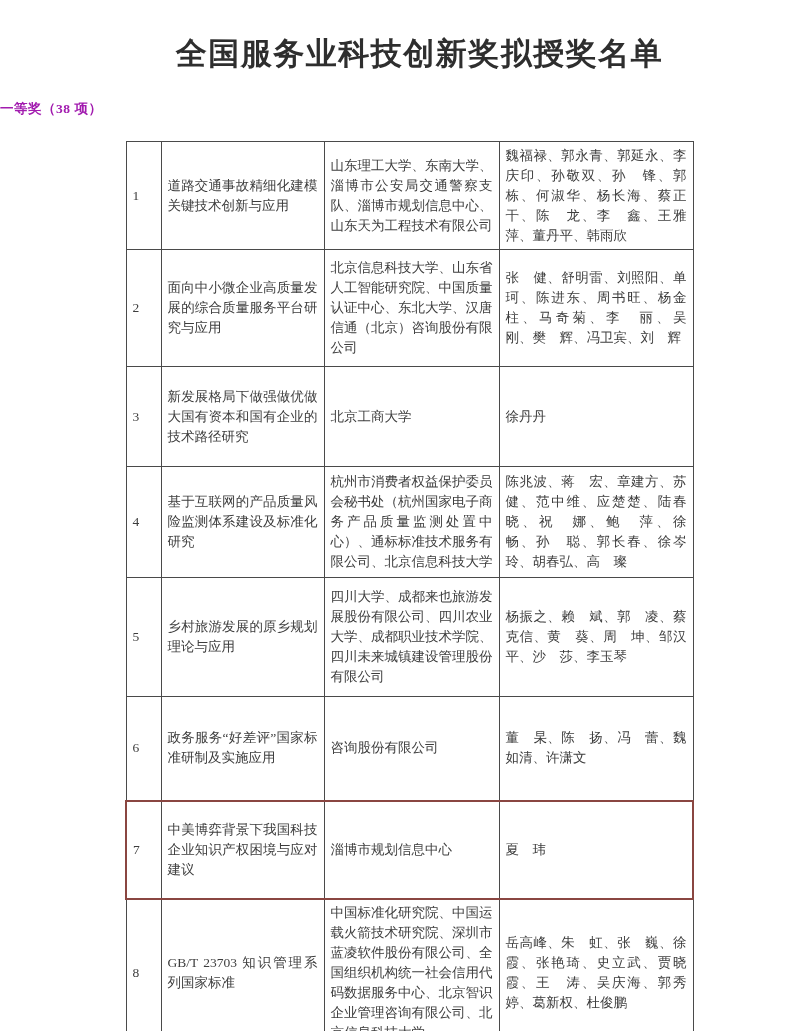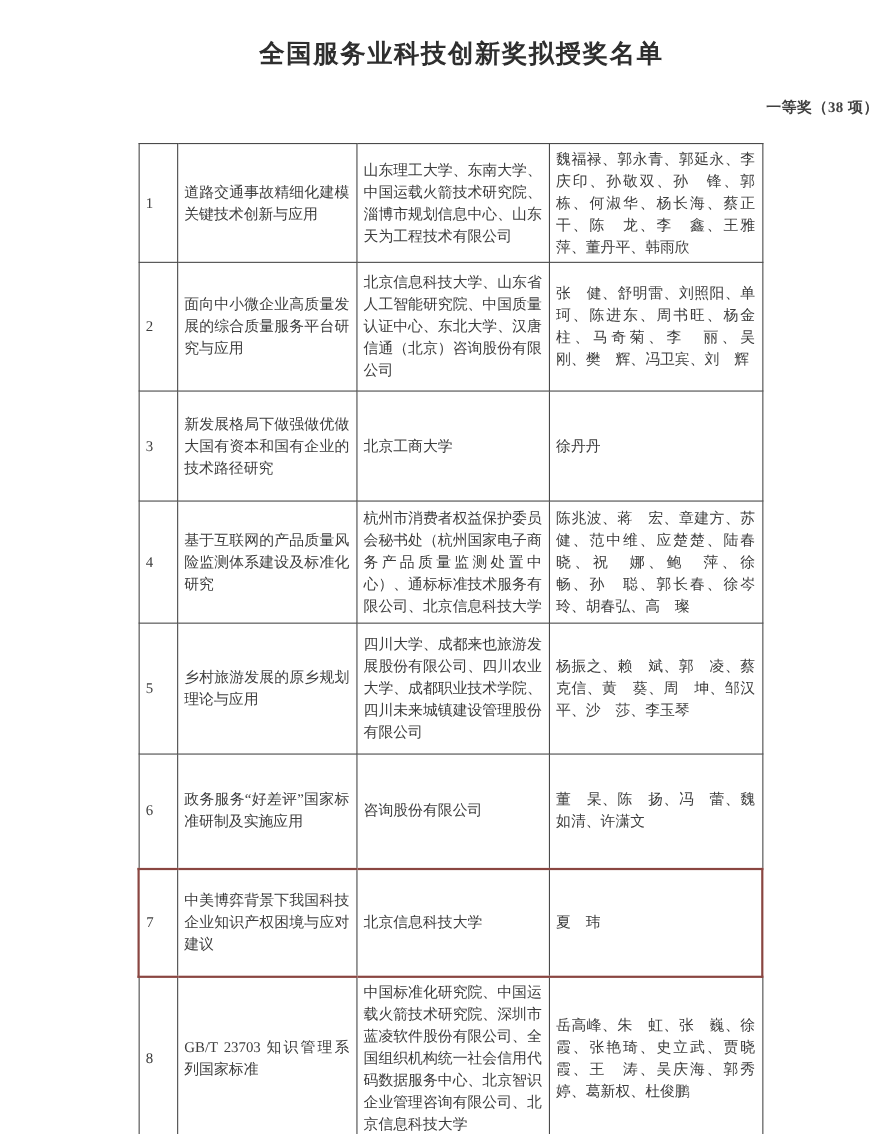--- a/index.html
+++ b/index.html
@@ -10,33 +10,33 @@
   body {
     width: 799px;
     height: 1031px;
     overflow: hidden;
     font-family: "Liberation Serif", "DejaVu Serif", serif;
     color: #3b3b3b;
   }
   .page-title {
     margin: 33px 0 0 0;
     text-align: center;
-    font-size: 23px;
+    font-size: 31px;
     font-weight: bold;
     letter-spacing: 1.5px;
     color: #2e2e2e;
     padding-left: 40px;
   }
   .page-subtitle {
     margin-top: 25px;
-    text-align: right;
+    text-align: left;
     font-size: 13.5px;
     font-weight: bold;
     letter-spacing: 0.5px;
-    color: #404040;
+    color: #a21caf;
   }
   table.awards {
     border-collapse: collapse;
     table-layout: fixed;
     width: 567px;
     margin: 23px 0 0 125px;
   }
   table.awards td {
     border: 1px solid var(--grid, #4a4a4a);
     vertical-align: middle;
@@ -81,21 +81,21 @@
   <colgroup>
     <col style="width:35px">
     <col style="width:163px">
     <col style="width:175px">
     <col style="width:194px">
   </colgroup>
   <tbody>
     <tr class="r0">
       <td class="c-num">1</td>
       <td class="c-proj">道路交通事故精细化建模关键技术创新与应用</td>
-      <td class="c-orgs">山东理工大学、东南大学、中国运载火箭技术研究院、淄博市规划信息中心、山东天为工程技术有限公司</td>
+      <td class="c-orgs">山东理工大学、东南大学、淄博市公安局交通警察支队、淄博市规划信息中心、山东天为工程技术有限公司</td>
       <td class="c-people">魏福禄、郭永青、郭延永、李庆印、孙敬双、孙　锋、郭　栋、何淑华、杨长海、蔡正干、陈　龙、李　鑫、王雅萍、董丹平、韩雨欣</td>
     </tr>
     <tr class="r1">
       <td class="c-num">2</td>
       <td class="c-proj">面向中小微企业高质量发展的综合质量服务平台研究与应用</td>
       <td class="c-orgs">北京信息科技大学、山东省人工智能研究院、中国质量认证中心、东北大学、汉唐信通（北京）咨询股份有限公司</td>
       <td class="c-people">张　健、舒明雷、刘照阳、单　珂、陈进东、周书旺、杨金柱、马奇菊、李　丽、吴　刚、樊　辉、冯卫宾、刘　辉</td>
     </tr>
     <tr class="r2">
       <td class="c-num">3</td>
@@ -117,21 +117,21 @@
     </tr>
     <tr class="r5">
       <td class="c-num">6</td>
       <td class="c-proj">政务服务“好差评”国家标准研制及实施应用</td>
       <td class="c-orgs">咨询股份有限公司</td>
       <td class="c-people">董　杲、陈　扬、冯　蕾、魏如清、许潇文</td>
     </tr>
     <tr class="r6 highlight">
       <td class="c-num">7</td>
       <td class="c-proj">中美博弈背景下我国科技企业知识产权困境与应对建议</td>
-      <td class="c-orgs">北京信息科技大学</td>
+      <td class="c-orgs">淄博市规划信息中心</td>
       <td class="c-people">夏　玮</td>
     </tr>
     <tr class="r7">
       <td class="c-num">8</td>
       <td class="c-proj">GB/T 23703 知识管理系列国家标准</td>
       <td class="c-orgs">中国标准化研究院、中国运载火箭技术研究院、深圳市蓝凌软件股份有限公司、全国组织机构统一社会信用代码数据服务中心、北京智识企业管理咨询有限公司、北京信息科技大学</td>
       <td class="c-people">岳高峰、朱　虹、张　巍、徐　霞、张艳琦、史立武、贾晓霞、王　涛、吴庆海、郭秀婷、葛新权、杜俊鹏</td>
     </tr>
   </tbody>
 </table>

